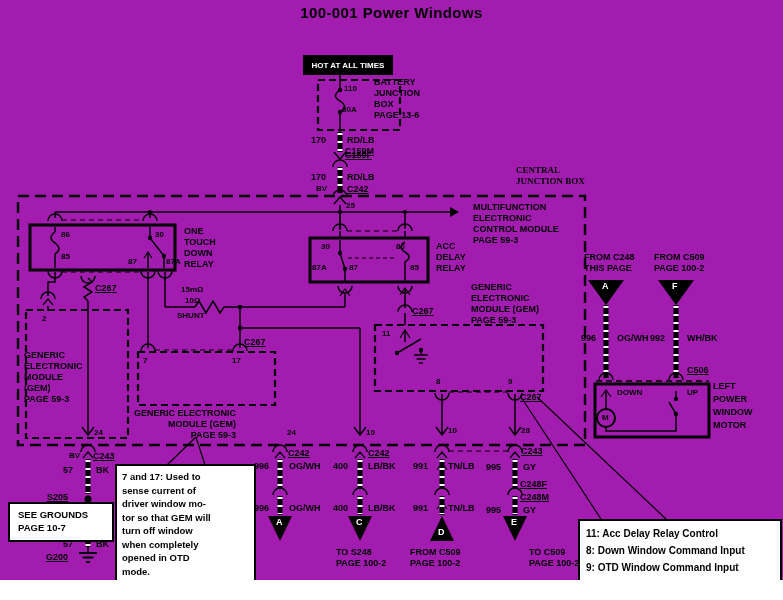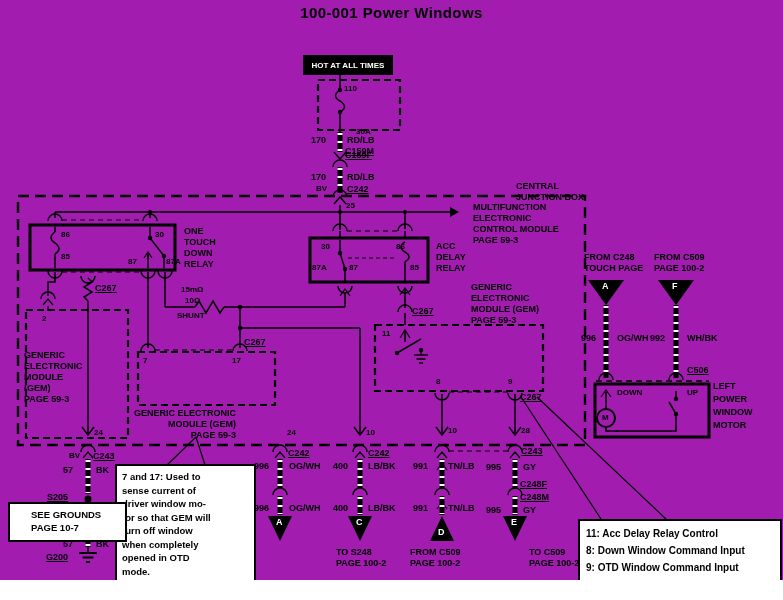--- a/index.html
+++ b/index.html
@@ -15,21 +15,21 @@
   #page-title{position:absolute;top:4px;left:0;width:100%;text-align:center;z-index:3;
        font:bold 15px "Liberation Sans",sans-serif;letter-spacing:.4px;}
   #hot-box{position:absolute;left:303px;top:55px;width:90px;height:20px;background:#000;z-index:3;
        color:#fff;font:bold 8px "Liberation Sans",sans-serif;display:flex;align-items:center;justify-content:center;}
   .solid-box{position:absolute;background:#fff;border:2px solid #000;z-index:2;white-space:pre-line;}
   #note-box{left:115px;top:464px;width:130px;height:112px;font:bold 9.5px "Liberation Sans",sans-serif;
        line-height:13.5px;padding:4px 2px 2px 5px;}
   #legend-box{left:578px;top:519px;width:192px;height:57px;font:bold 10px "Liberation Sans",sans-serif;
        line-height:17px;padding:4px 2px 2px 6px;}
   #grounds-box{left:8px;top:502px;width:92px;height:30px;font:bold 9.5px "Liberation Sans",sans-serif;
-       line-height:13px;padding:4px 2px 2px 21px;}
+       line-height:13px;padding:4px 2px 2px 8px;}
 </style>
 </head>
 <body>
 
 <div id="stage">
 
   <div id="page-title">100-001 Power Windows</div>
   <div id="hot-box">HOT AT ALL TIMES</div>
 
   <svg class="wires" width="783" height="600" viewBox="0 0 783 600">
@@ -227,30 +227,34 @@
 when completely
 opened in OTD
 mode.</div>
   <div class="solid-box" id="legend-box">11: Acc Delay Relay Control
 8: Down Window Command Input
 9: OTD Window Command Input</div>
   <div class="solid-box" id="grounds-box">SEE GROUNDS
 PAGE 10-7</div>
 
 <div class="lbl s8" style="left: 344px; top: 84px;">110</div>
-    <div class="lbl s8" style="left: 356px; top: 105px; margin-top: 22px;">30A</div>
+    <div class="lbl s8" style="left: 342px; top: 105px;">30A</div>
+    <div class="lbl" style="left: 374px; top: 77px;">BATTERY
+JUNCTION
+BOX
+PAGE 13-6</div>
     <div class="lbl" style="left: 311px; top: 135px;">170</div>
     <div class="lbl" style="left: 347px; top: 135px;">RD/LB</div>
     <div class="lbl u" style="left: 345px; top: 146px;">C159M</div>
     <div class="lbl u" style="left: 345px; top: 150px;">C159F</div>
     <div class="lbl" style="left: 311px; top: 172px;">170</div>
     <div class="lbl" style="left: 347px; top: 172px;">RD/LB</div>
     <div class="lbl s8" style="left: 316px; top: 184px;">BV</div>
     <div class="lbl u" style="left: 347px; top: 184px;">C242</div>
-    <div class="lbl" style="left: 516px; top: 181px;">CENTRAL
+    <div class="lbl" style="left: 516px; top: 165px; font-family: Liberation Serif, serif;">CENTRAL
 JUNCTION BOX</div>
     <div class="lbl s8" style="left: 346px; top: 201px;">25</div>
     <div class="lbl" style="left: 473px; top: 202px;">MULTIFUNCTION
 ELECTRONIC
 CONTROL MODULE
 PAGE 59-3</div>
     <div class="lbl" style="left: 436px; top: 241px;">ACC
 DELAY
 RELAY</div>
     <div class="lbl s8" style="left: 321px; top: 242px;">30</div>
@@ -286,21 +290,21 @@
     <div class="lbl u" style="left: 412px; top: 306px;">C267</div>
     <div class="lbl s8" style="left: 382px; top: 329px;">11</div>
     <div class="lbl" style="left: 471px; top: 282px;">GENERIC
 ELECTRONIC
 MODULE (GEM)
 PAGE 59-3</div>
     <div class="lbl s8" style="left: 436px; top: 377px;">8</div>
     <div class="lbl s8" style="left: 508px; top: 377px;">9</div>
     <div class="lbl u" style="left: 520px; top: 392px;">C267</div>
     <div class="lbl" style="left: 584px; top: 252px;">FROM C248
-TOUCH PAGE</div>
+THIS PAGE</div>
     <div class="lbl" style="left: 654px; top: 252px;">FROM C509
 PAGE 100-2</div>
     <div class="lbl w" style="left: 602px; top: 281px;">A</div>
     <div class="lbl w" style="left: 672px; top: 281px;">F</div>
     <div class="lbl" style="left: 581px; top: 333px;">996</div>
     <div class="lbl" style="left: 617px; top: 333px;">OG/WH</div>
     <div class="lbl" style="left: 650px; top: 333px;">992</div>
     <div class="lbl" style="left: 687px; top: 333px;">WH/BK</div>
     <div class="lbl u" style="left: 687px; top: 365px;">C506</div>
     <div class="lbl s8" style="left: 617px; top: 388px;">DOWN</div>

